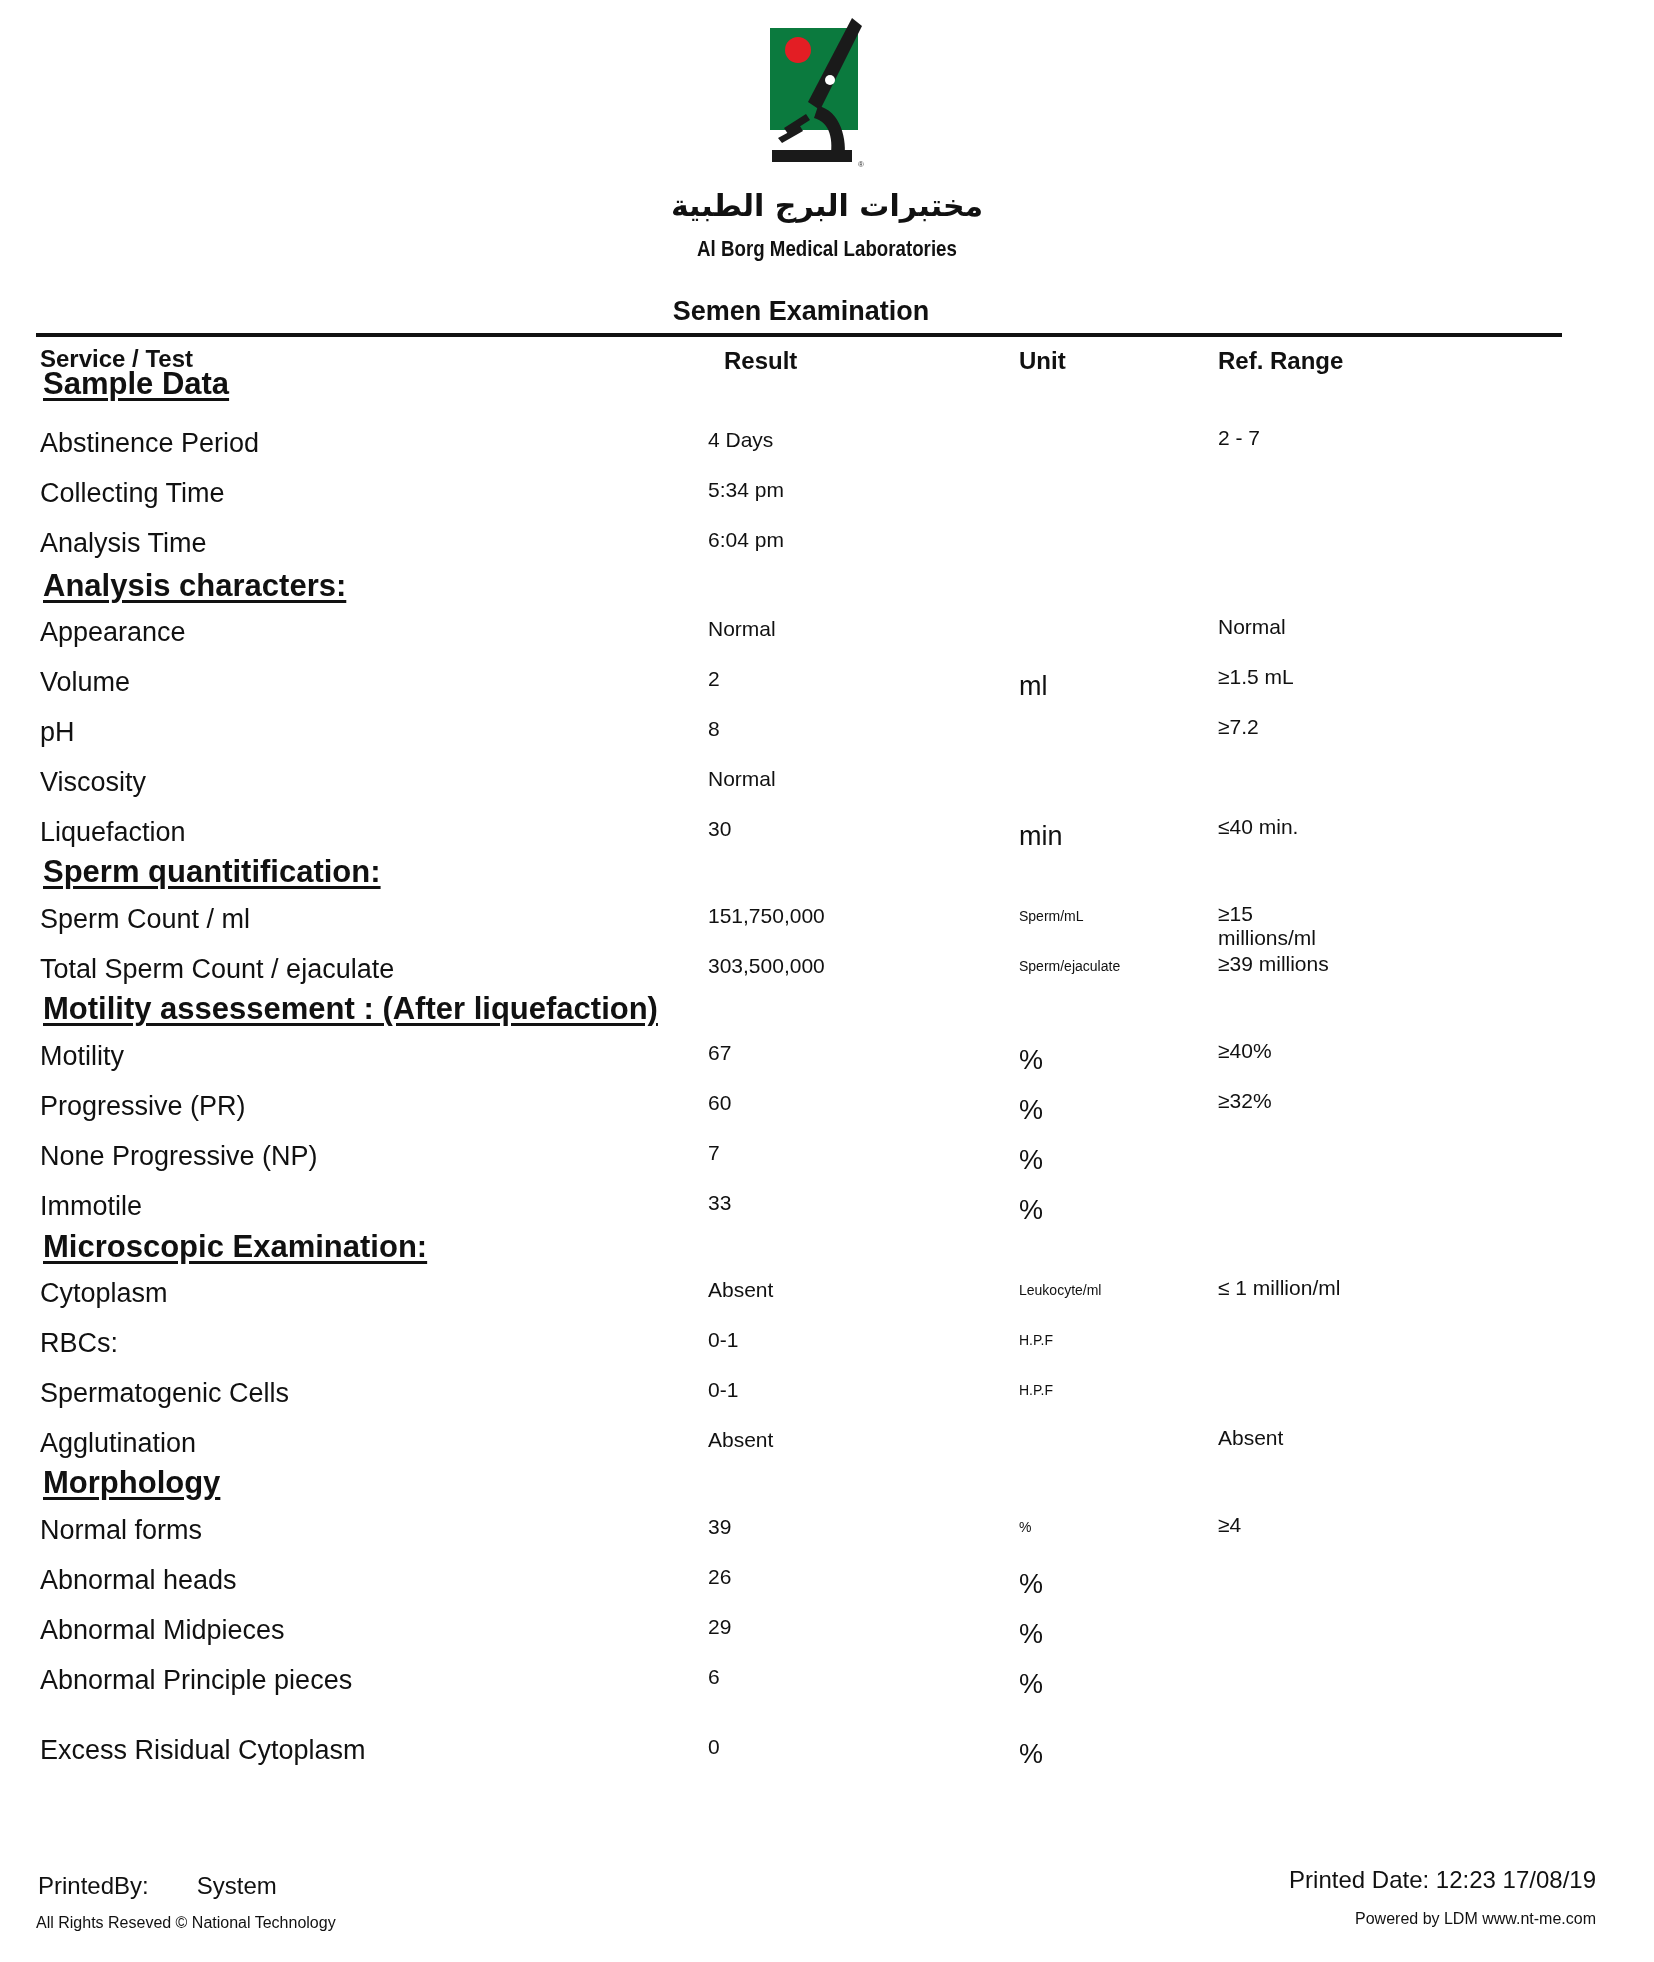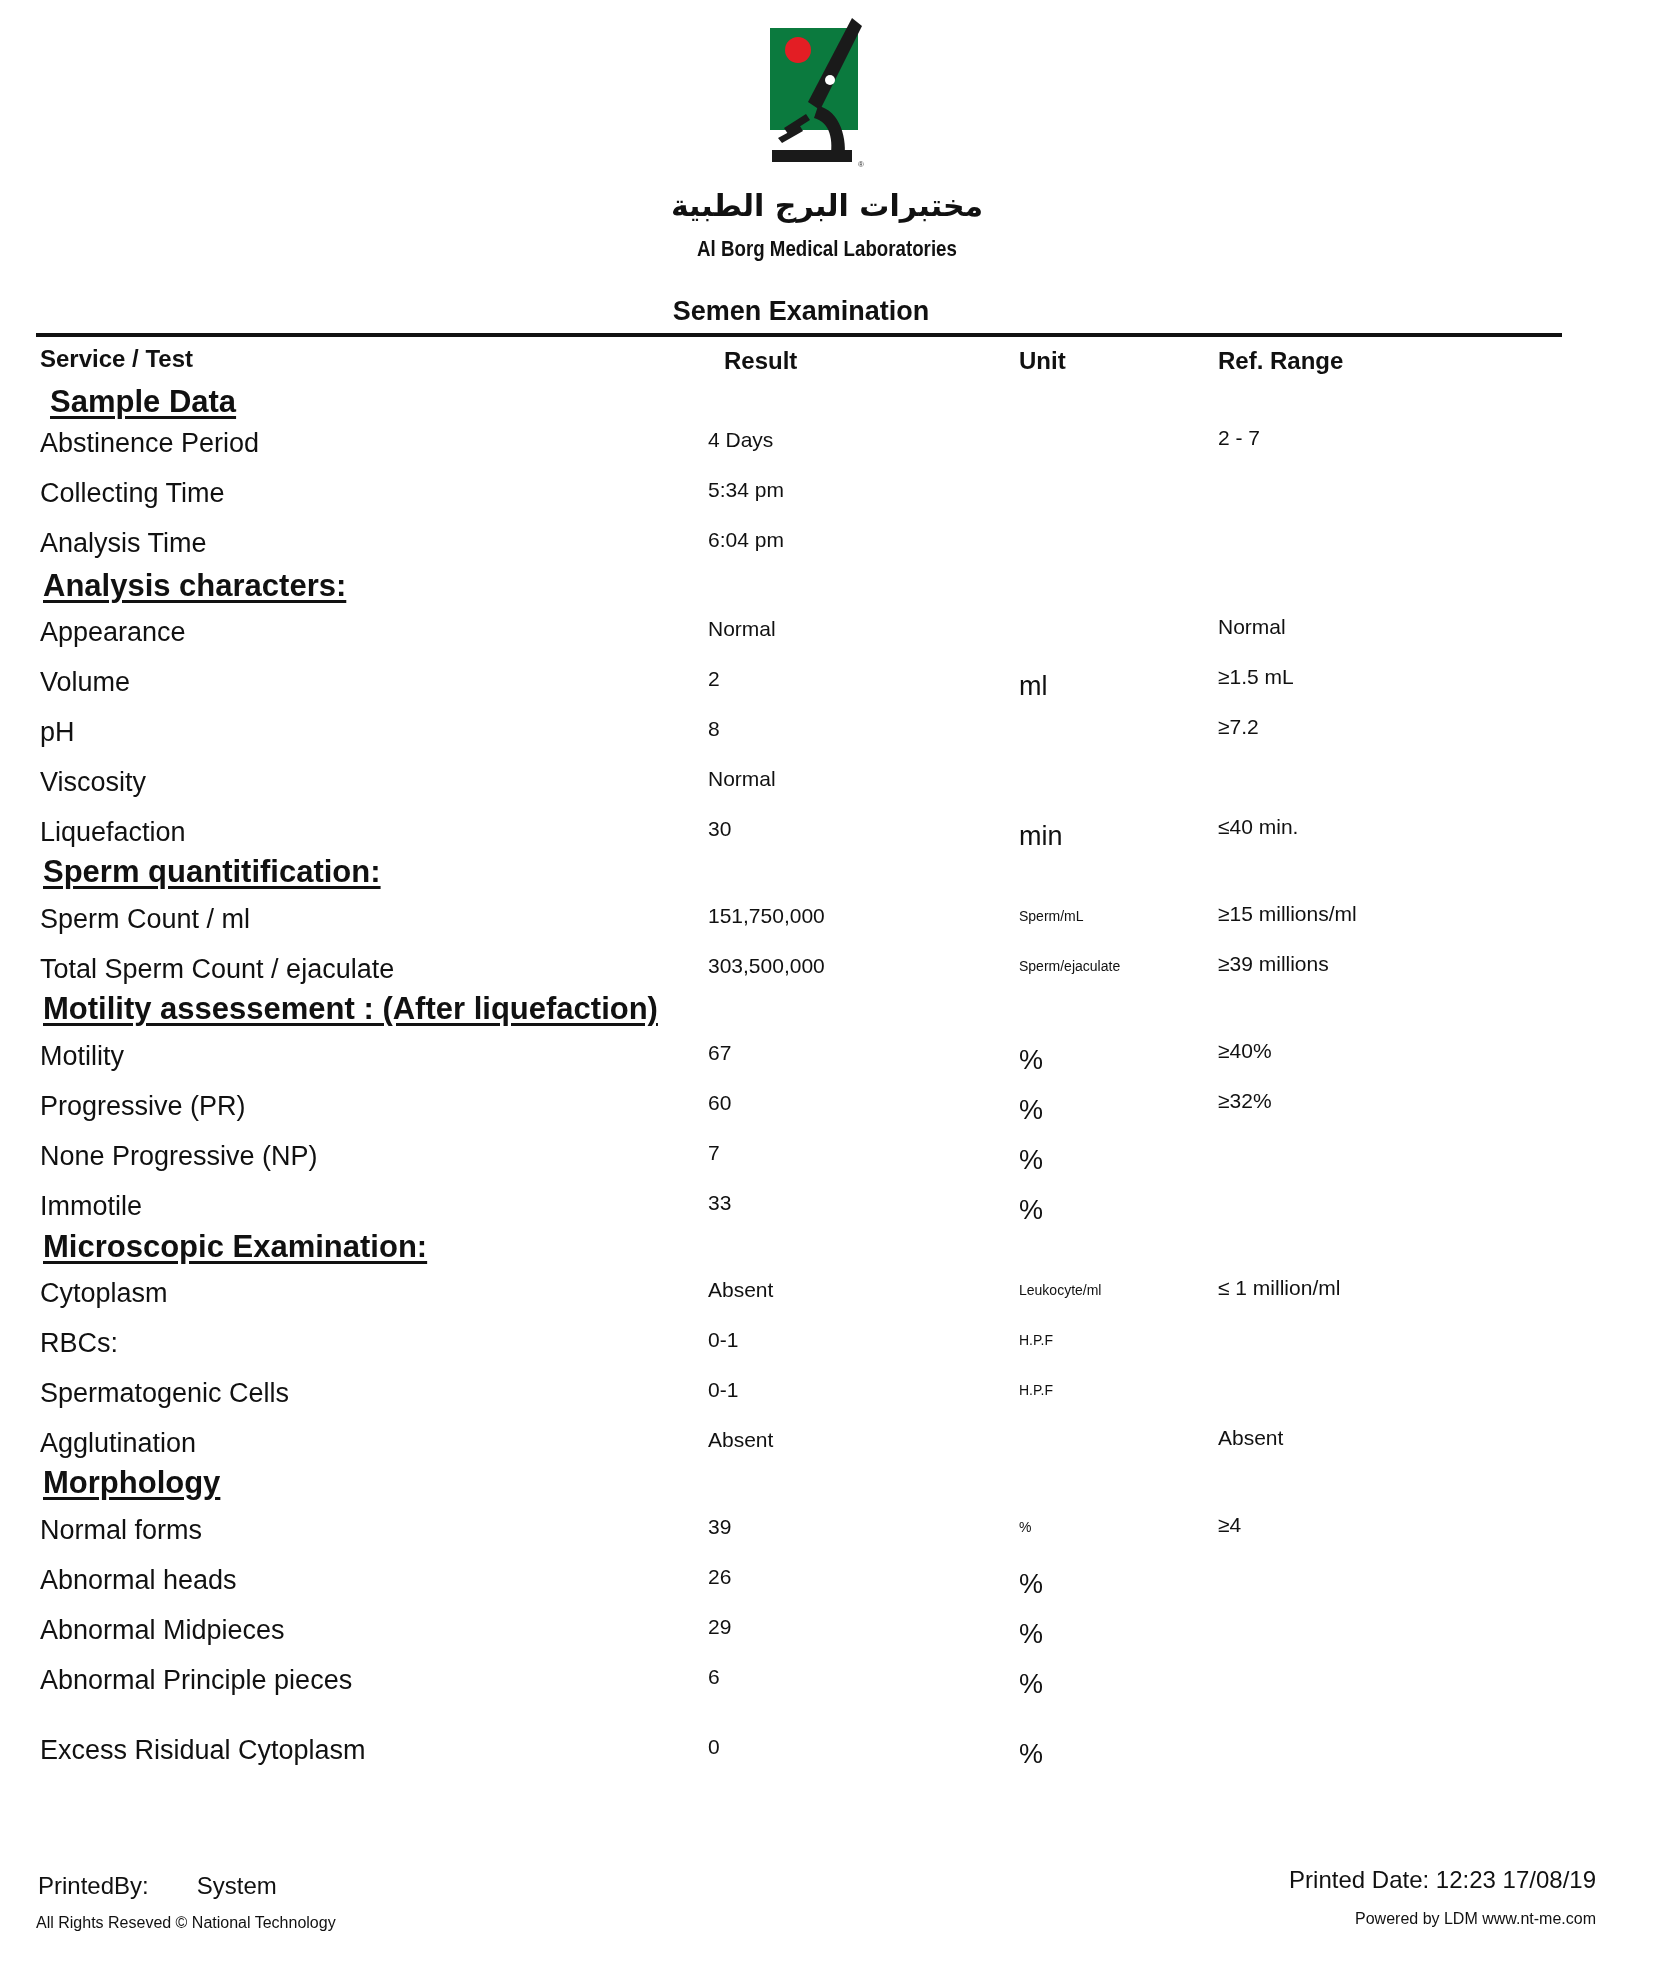--- a/index.html
+++ b/index.html
@@ -4,21 +4,21 @@
 <style>
   html,body{margin:0;padding:0;background:#fff;}
   body{width:1654px;height:1962px;position:relative;overflow:hidden;font-family:"Liberation Sans",sans-serif;color:#111;}
   .logo{position:absolute;left:770px;top:10px;width:100px;height:160px;}
   .ar-name{position:absolute;left:0;width:1654px;top:188px;text-align:center;font-family:"DejaVu Sans",sans-serif;font-weight:bold;font-size:30px;direction:rtl;}
   .en-name{position:absolute;left:0;width:1654px;top:236px;text-align:center;font-family:"Liberation Sans",sans-serif;font-size:22px;font-weight:bold;transform:scaleX(0.85);}
   .doc-title{position:absolute;left:0;width:1602px;top:296px;text-align:center;font-size:27px;font-weight:bold;}
   .rule{position:absolute;left:36px;top:333px;width:1526px;height:4px;background:#111;}
   .hdr{position:absolute;top:345px;font-size:24px;font-weight:bold;}
   .sec{position:absolute;left:43px;font-size:31px;font-weight:bold;text-decoration:underline;text-decoration-thickness:3px;text-underline-offset:4px;}
-  .row{position:absolute;left:0;width:1352px;height:40px;padding-left:35px;}
+  .row{position:absolute;left:0;width:1352px;height:40px;}
   .row .t{position:absolute;left:40px;font-size:27px;}
   .row .r{position:absolute;left:708px;font-size:21px;}
   .row .u{position:absolute;left:1019px;font-size:14px;}
   .row .u.big{font-size:27px;top:4px;}
   .row .g{position:absolute;left:1218px;font-size:21px;top:-2px;}
   .foot1{position:absolute;left:38px;top:1872px;font-size:24px;}
   .foot1 .v{margin-left:48px;}
   .foot2{position:absolute;left:36px;top:1914px;font-size:16px;}
   .foot3{position:absolute;right:58px;top:1866px;font-size:24px;}
   .foot4{position:absolute;right:58px;top:1910px;font-size:16px;}
@@ -40,21 +40,21 @@
 <div class="en-name">Al Borg Medical Laboratories</div>
 
 <div class="doc-title">Semen Examination</div>
 <div class="rule"></div>
 
 <div class="hdr" style="left:40px;">Service / Test</div>
 <div class="hdr" style="left:724px;top:347px;">Result</div>
 <div class="hdr" style="left:1019px;top:347px;">Unit</div>
 <div class="hdr" style="left:1218px;top:347px;">Ref. Range</div>
 
-<div class="sec" style="top:384px;margin-left:7px;">Sample Data</div>
+<div class="sec" style="top:366px;">Sample Data</div>
 <div class="row" style="top:428px;">
   <span class="t">Abstinence Period</span>
   <span class="r">4 Days</span>
   <span class="g">2 - 7</span>
 </div>
 <div class="row" style="top:478px;">
   <span class="t">Collecting Time</span>
   <span class="r">5:34 pm</span>
 </div>
 <div class="row" style="top:528px;">

